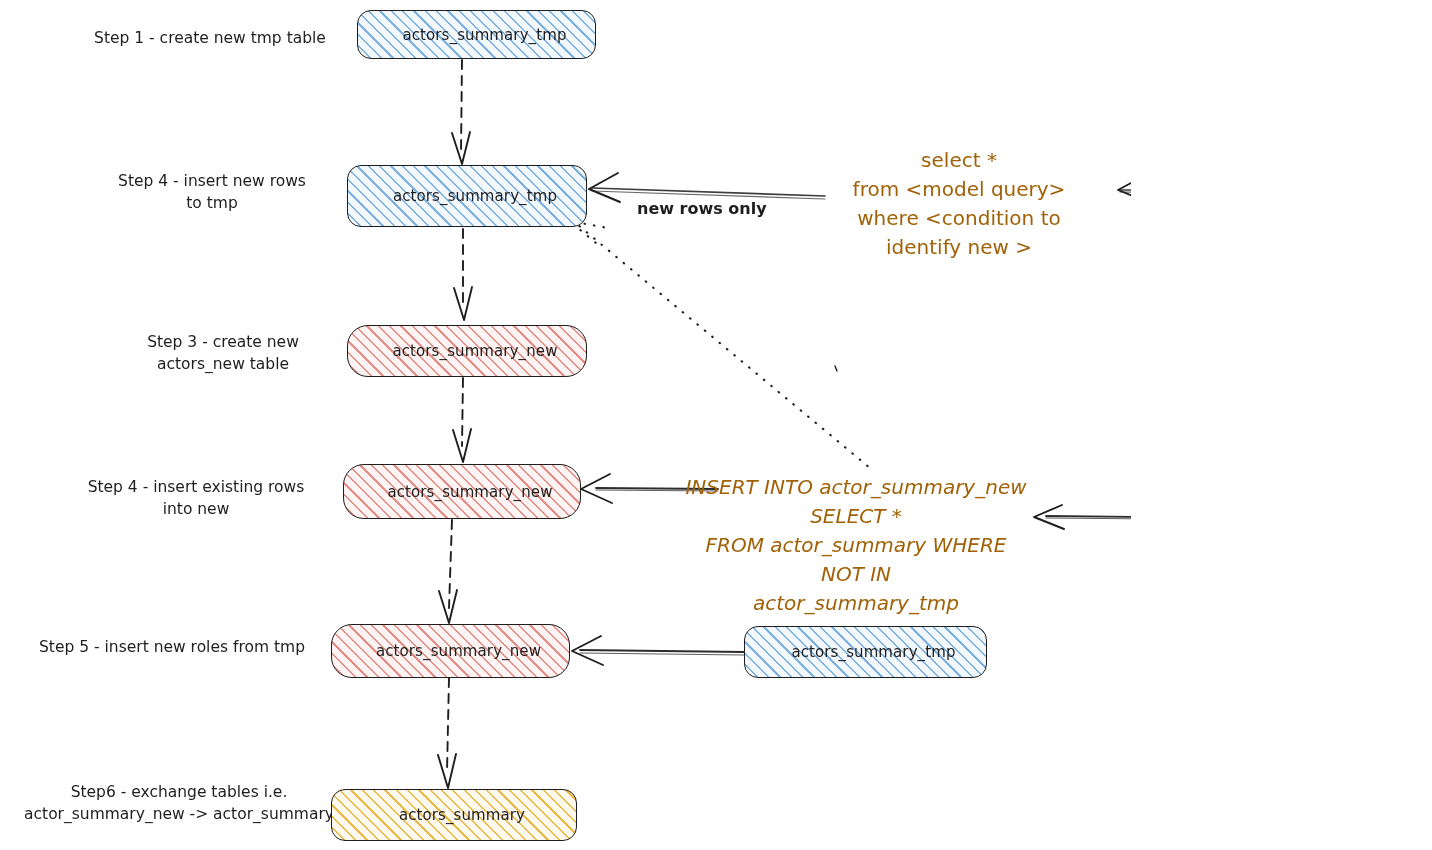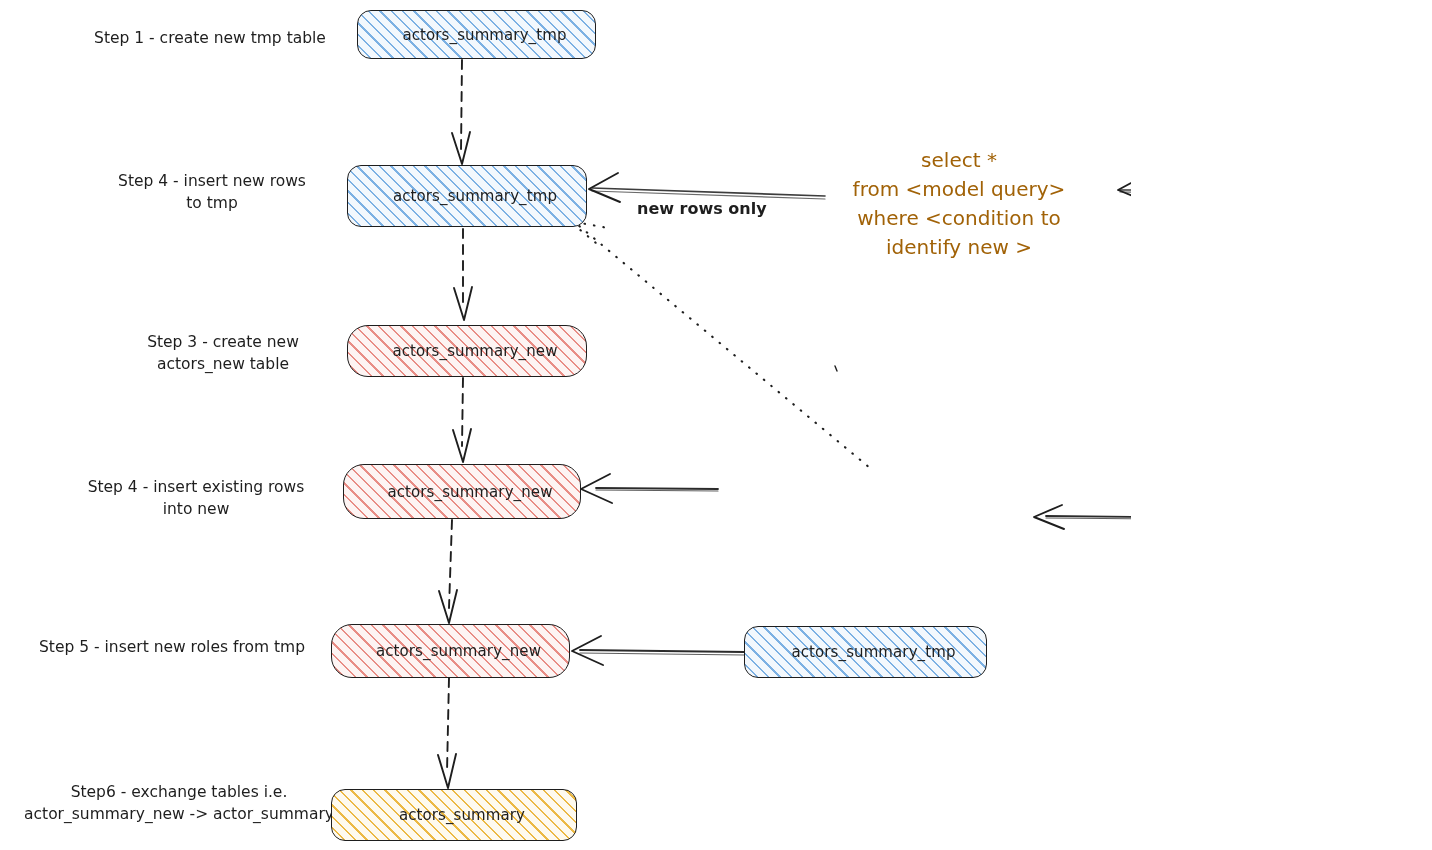--- a/index.html
+++ b/index.html
@@ -221,15 +221,18 @@
     </svg>
     <span class="diamond-label">model query</span>
   </div>
 
   <div class="edgelabel" style="left:637px; top:199px;">new rows only</div>
 
   <div class="sqlnote" style="left:823px; top:146px; width:272px; text-align:center; font-style:normal;">select *
 from &lt;model query&gt;
 where &lt;condition to identify new &gt;</div>
 
+  <div class="sqlnote" style="left:681px; top:473px; width:350px; text-align:center;">INSERT INTO actor_summary_new SELECT *
+FROM actor_summary WHERE NOT IN
+actor_summary_tmp</div>
 
 
 </div>
 
 </body></html>

